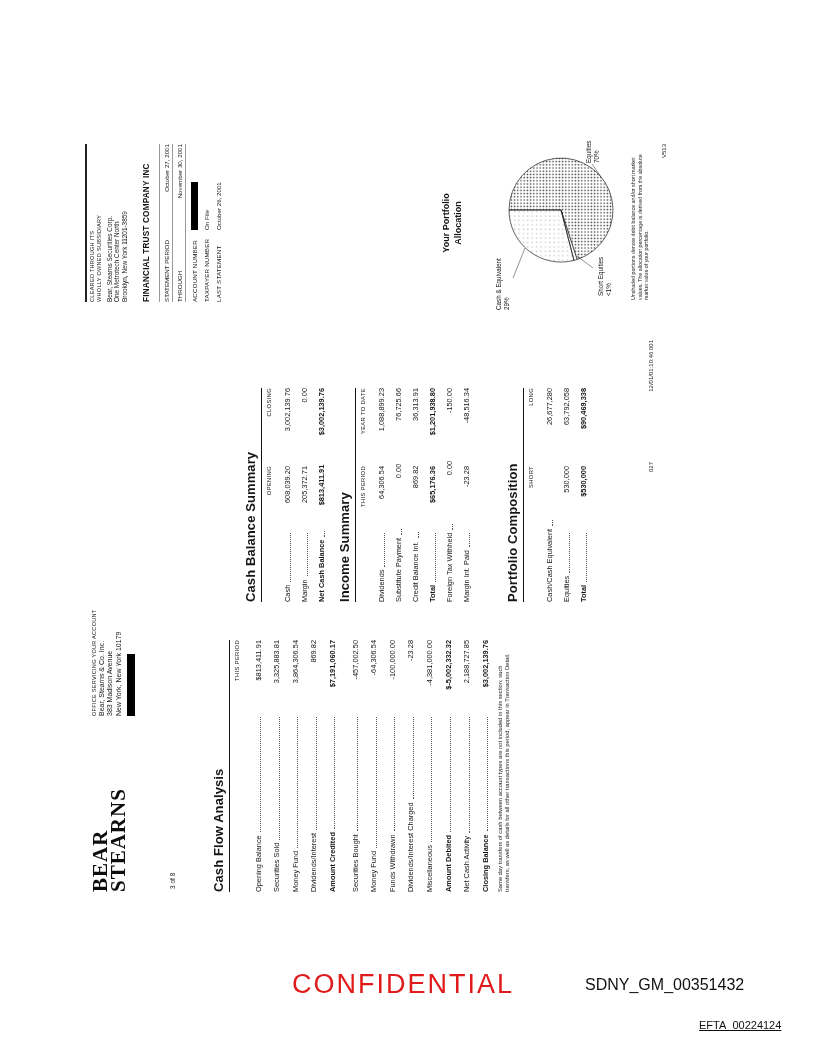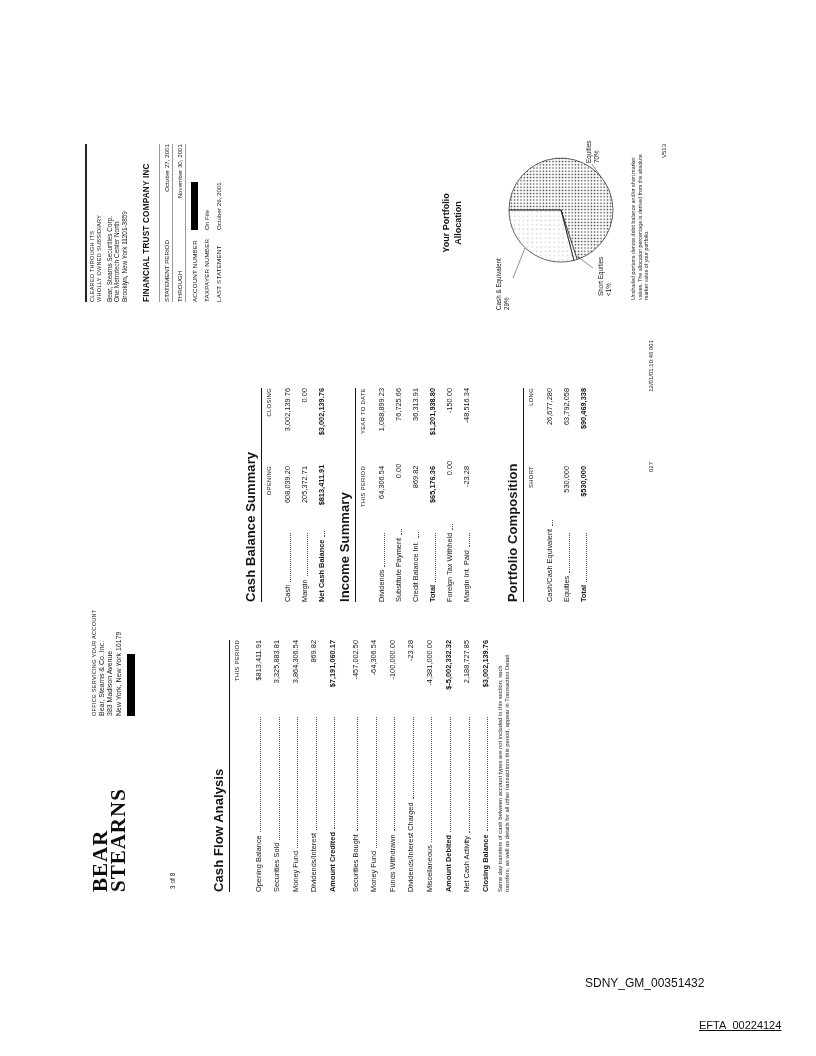--- a/index.html
+++ b/index.html
@@ -98,21 +98,21 @@
   .pie-wrap svg { width:175px; height:135px; display:block; }
   svg text { font-family:"Liberation Sans", sans-serif; font-size:6.3px; fill:#111; }
   .pie-note { position:absolute; left:602px; top:545px; width:152px; font-size:5.3px; line-height:6.6px; color:#222; }
   .v-code { position:absolute; left:600px; top:576px; width:158px; text-align:right; font-size:6px; }
 
   
   .confidential {
     position:absolute; left:292px; top:969px;
     font-size:27px; letter-spacing:2px; color:#e01b1b; white-space:nowrap;
   }
-  .stamp-top { position:absolute; left:585px; top:976px; font-size:12px; color:#111; }
+  .stamp-top { position:absolute; left:585px; top:976px; font-size:16px; color:#111; }
   .stamp-bottom { position:absolute; left:699px; top:1019px; font-size:11px; color:#111;text-decoration:underline; }
 </style>
 </head>
 <body>
 
 <div class="sheet">
 
   <div class="statement">
 
     <div class="logo">
@@ -372,16 +372,17 @@
         <text x="147" y="100">Equities</text>
         <text x="147" y="108">70%</text>
       </svg>
     </div>
 
     <div class="pie-note">Unshaded portions denote debit balance and/or short market values. The allocation percentage is derived from the absolute market value of your portfolio.</div>
     <div class="v-code">V513</div>
 
   </div>
 
+  <div class="confidential">CONFIDENTIAL</div>
   <div class="stamp-top">SDNY_GM_00351432</div>
   <div class="stamp-bottom">EFTA_00224124</div>
 
 </div>
 
 </body></html>

